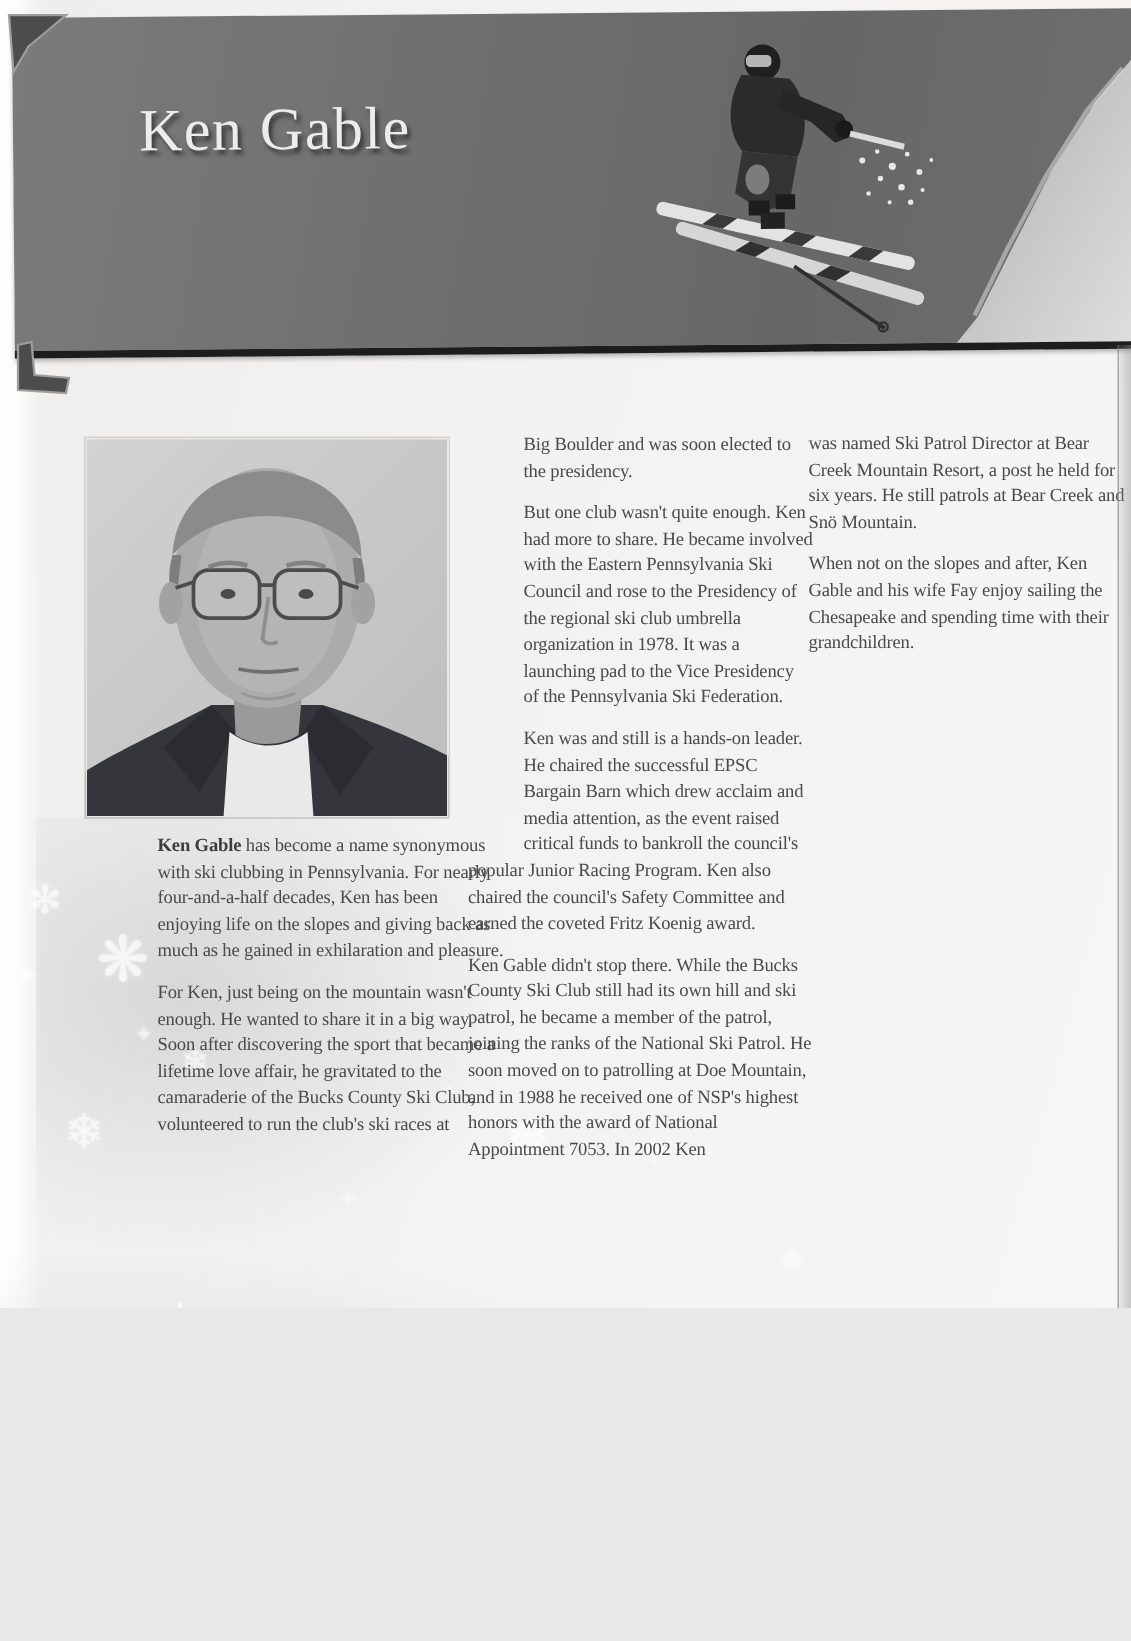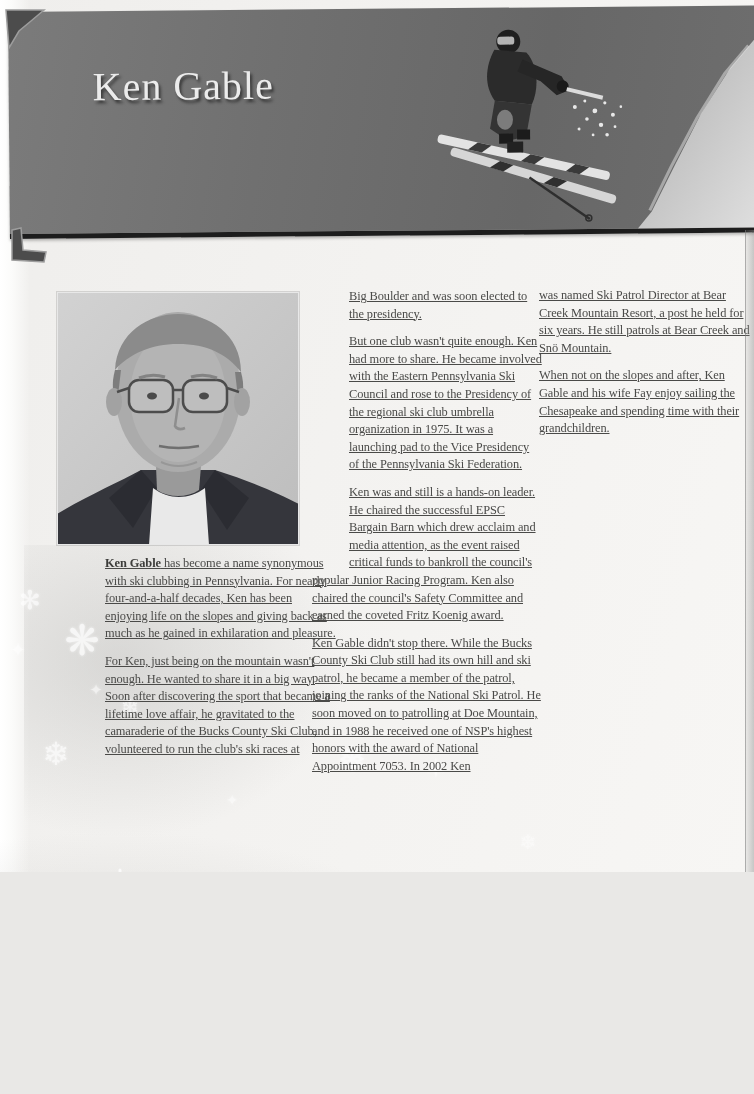--- a/index.html
+++ b/index.html
@@ -26,21 +26,21 @@
   .banner svg{position:absolute;left:0;top:0;}
   .banner-title{position:absolute;left:84px;top:52px;font-size:40px;letter-spacing:1px;
         color:#ececec;text-shadow:2px 3px 3px rgba(15,15,15,.6);z-index:3;}
   .corner{position:absolute;z-index:4;}
   
   .portrait{position:absolute;left:57px;top:292px;width:242px;height:253px;
         box-shadow:0 0 0 1px rgba(120,120,120,.25);}
   
   .col{position:absolute;color:#4a4a48;font-size:12.4px;line-height:17.6px;
         letter-spacing:-0.1px;}
-  .col p{margin:0 0 10px 0;text-decoration:underline;}
+  .col p{margin:0 0 10px 0;}
   .col-caption{left:79px;top:555px;width:232px;margin-left:26px;}
   .col-mid{left:312px;top:288px;width:230px;}
   .col-right{left:539px;top:287px;width:212px;}
   .wrap-spacer{float:left;width:37px;height:274px;}
   .lead{font-weight:bold;color:#3d3d3b;}
   
   .flake{position:absolute;color:#ffffff;transform:translate(-50%,-50%);
         text-shadow:0 0 3px rgba(255,255,255,.9);pointer-events:none;}
   .tint-left{position:absolute;left:24px;top:545px;width:320px;height:290px;
         background:radial-gradient(ellipse at 30% 40%,rgba(184,184,182,.45),rgba(184,184,182,0) 72%);}
@@ -213,21 +213,21 @@
   </div>
 
   <div class="col col-caption">
     <p><span class="lead">Ken Gable</span><span> has become a name synonymous with ski clubbing in Pennsylvania. For nearly four-and-a-half decades, Ken has been enjoying life on the slopes and giving back as much as he gained in exhilaration and pleasure.</span></p>
     <p>For Ken, just being on the mountain wasn't enough. He wanted to share it in a big way. Soon after discovering the sport that became a lifetime love affair, he gravitated to the camaraderie of the Bucks County Ski Club, volunteered to run the club's ski races at</p>
   </div>
 
   <div class="col col-mid">
     <div class="wrap-spacer"></div>
     <p>Big Boulder and was soon elected to the presidency.</p>
-    <p>But one club wasn't quite enough. Ken had more to share. He became involved with the Eastern Pennsylvania Ski Council and rose to the Presidency of the regional ski club umbrella organization in 1975. It was a launching pad to the Vice Presidency of the Pennsylvania Ski Federation.</p>
+    <p>But one club wasn't quite enough. Ken had more to share. He became involved with the Eastern Pennsylvania Ski Council and rose to the Presidency of the regional ski club umbrella organization in 1978. It was a launching pad to the Vice Presidency of the Pennsylvania Ski Federation.</p>
     <p>Ken was and still is a hands-on leader. He chaired the successful EPSC Bargain Barn which drew acclaim and media attention, as the event raised critical funds to bankroll the council's popular Junior Racing Program. Ken also chaired the council's Safety Committee and earned the coveted Fritz Koenig award.</p>
     <p>Ken Gable didn't stop there. While the Bucks County Ski Club still had its own hill and ski patrol, he became a member of the patrol, joining the ranks of the National Ski Patrol. He soon moved on to patrolling at Doe Mountain, and in 1988 he received one of NSP's highest honors with the award of National Appointment 7053. In 2002 Ken</p>
   </div>
 
   <div class="col col-right">
     <p>was named Ski Patrol Director at Bear Creek Mountain Resort, a post he held for six years. He still patrols at Bear Creek and Snö Mountain.</p>
     <p>When not on the slopes and after, Ken Gable and his wife Fay enjoy sailing the Chesapeake and spending time with their grandchildren.</p>
   </div>
 
   <div class="page-num">

